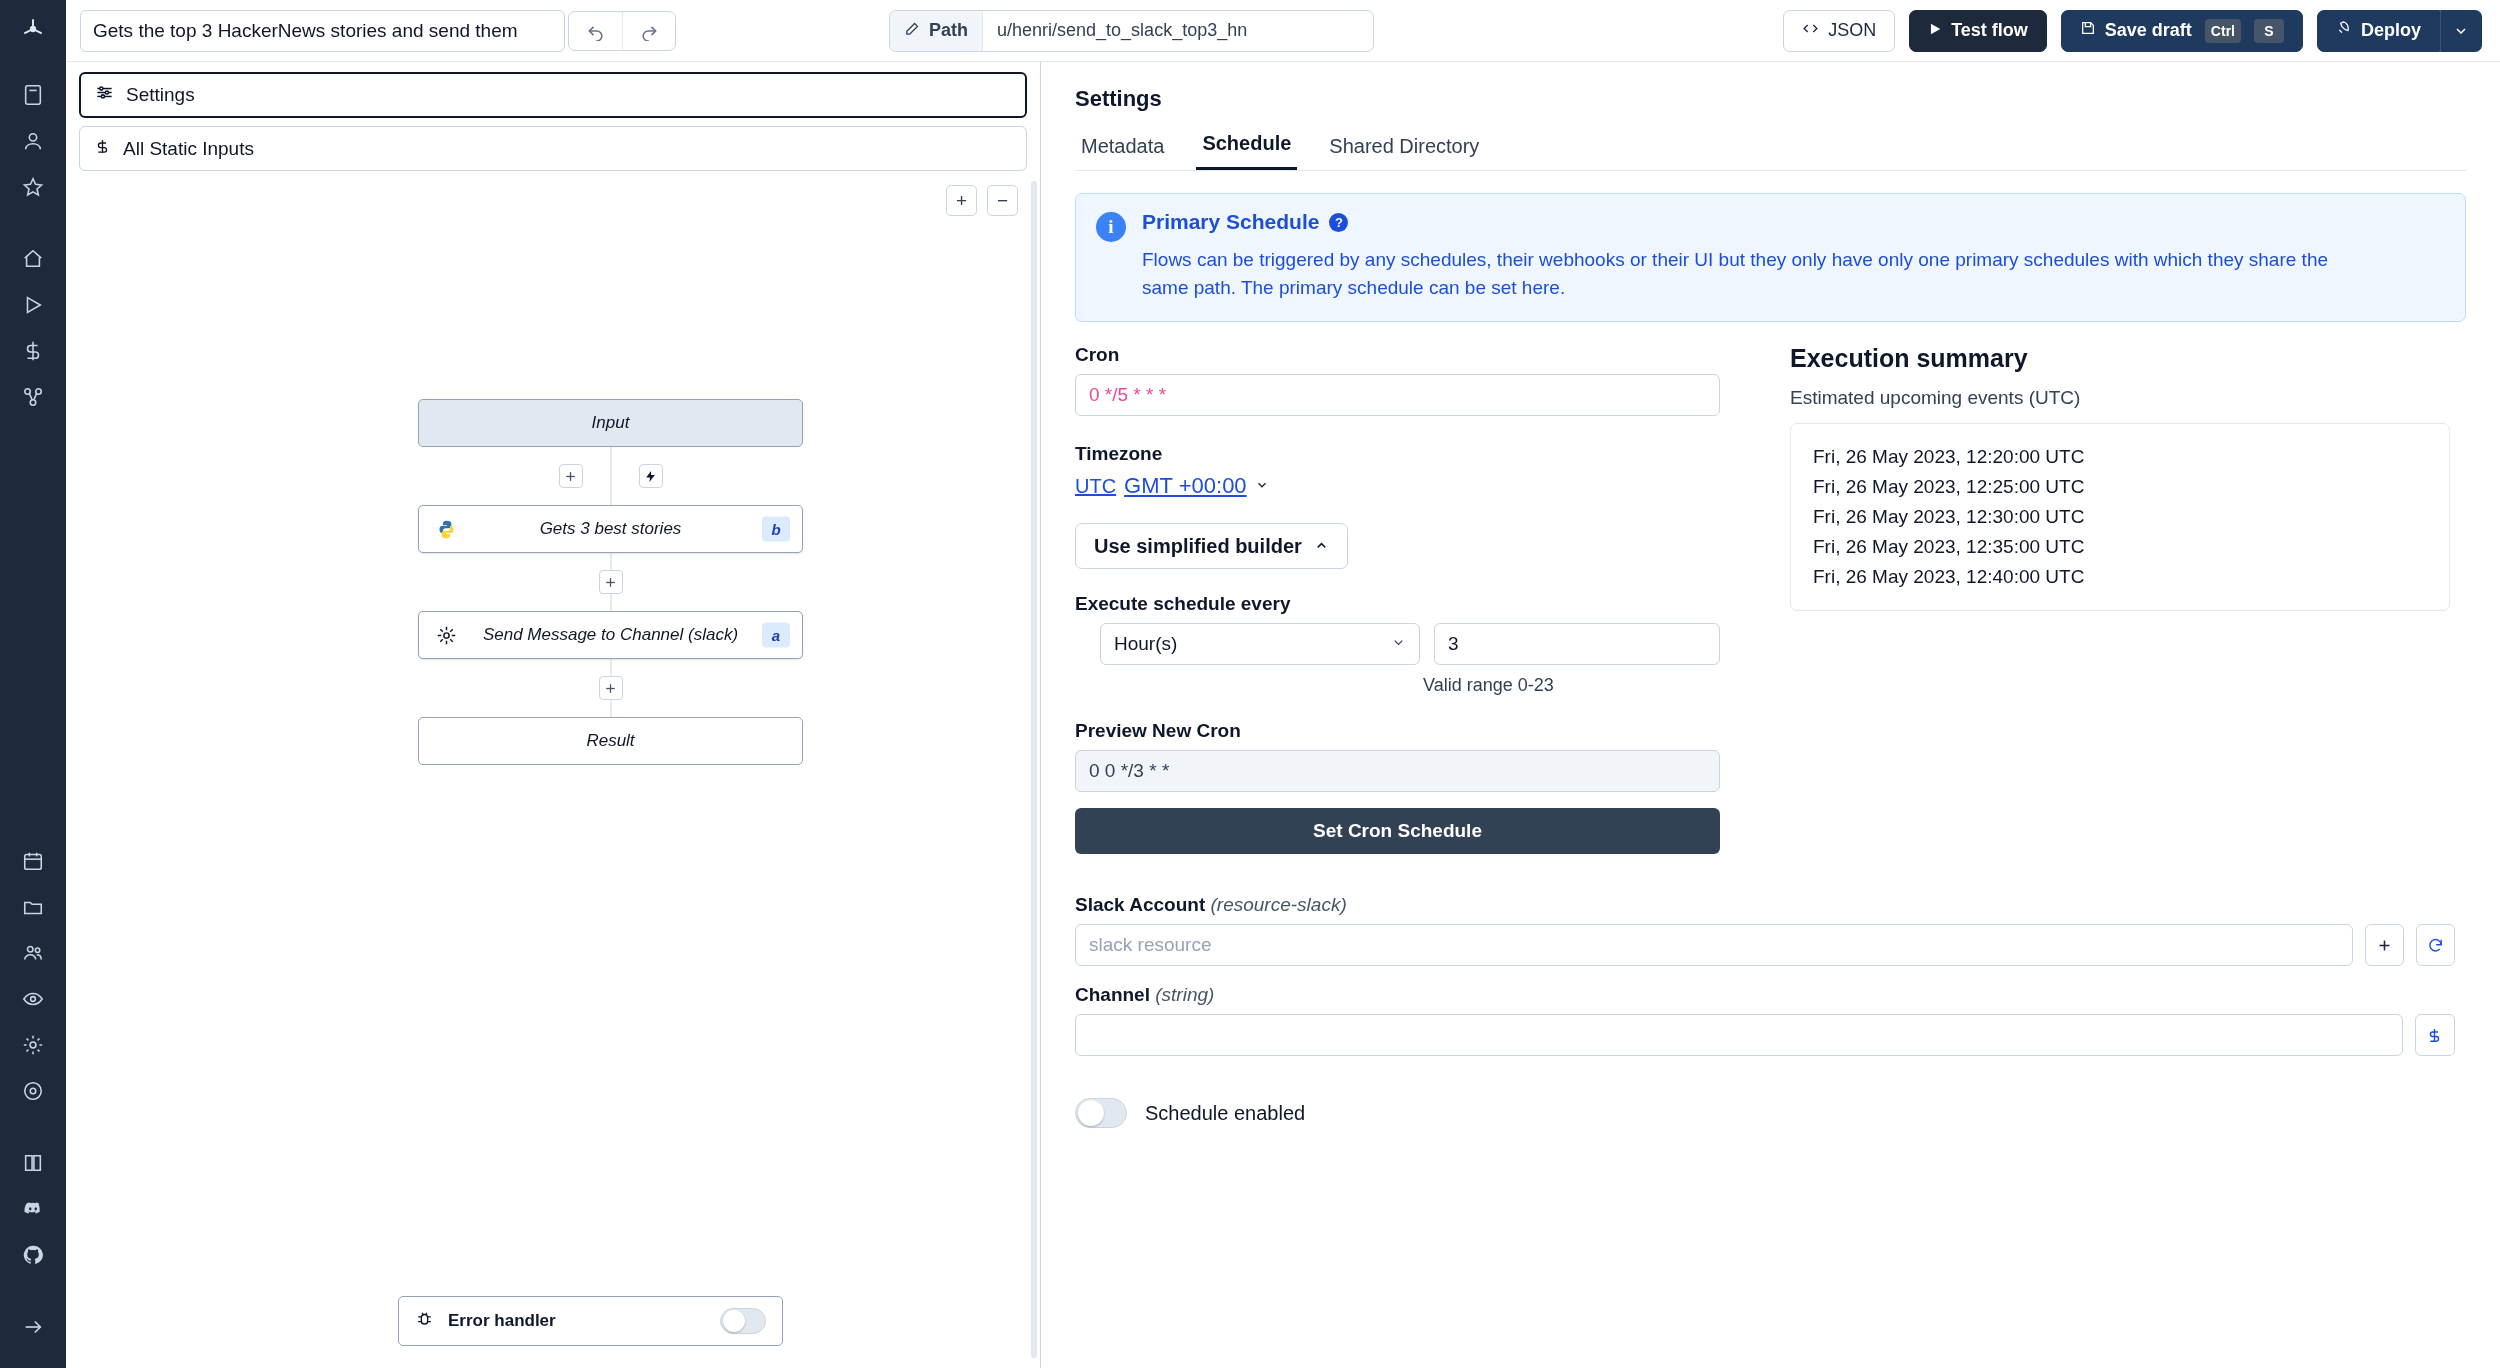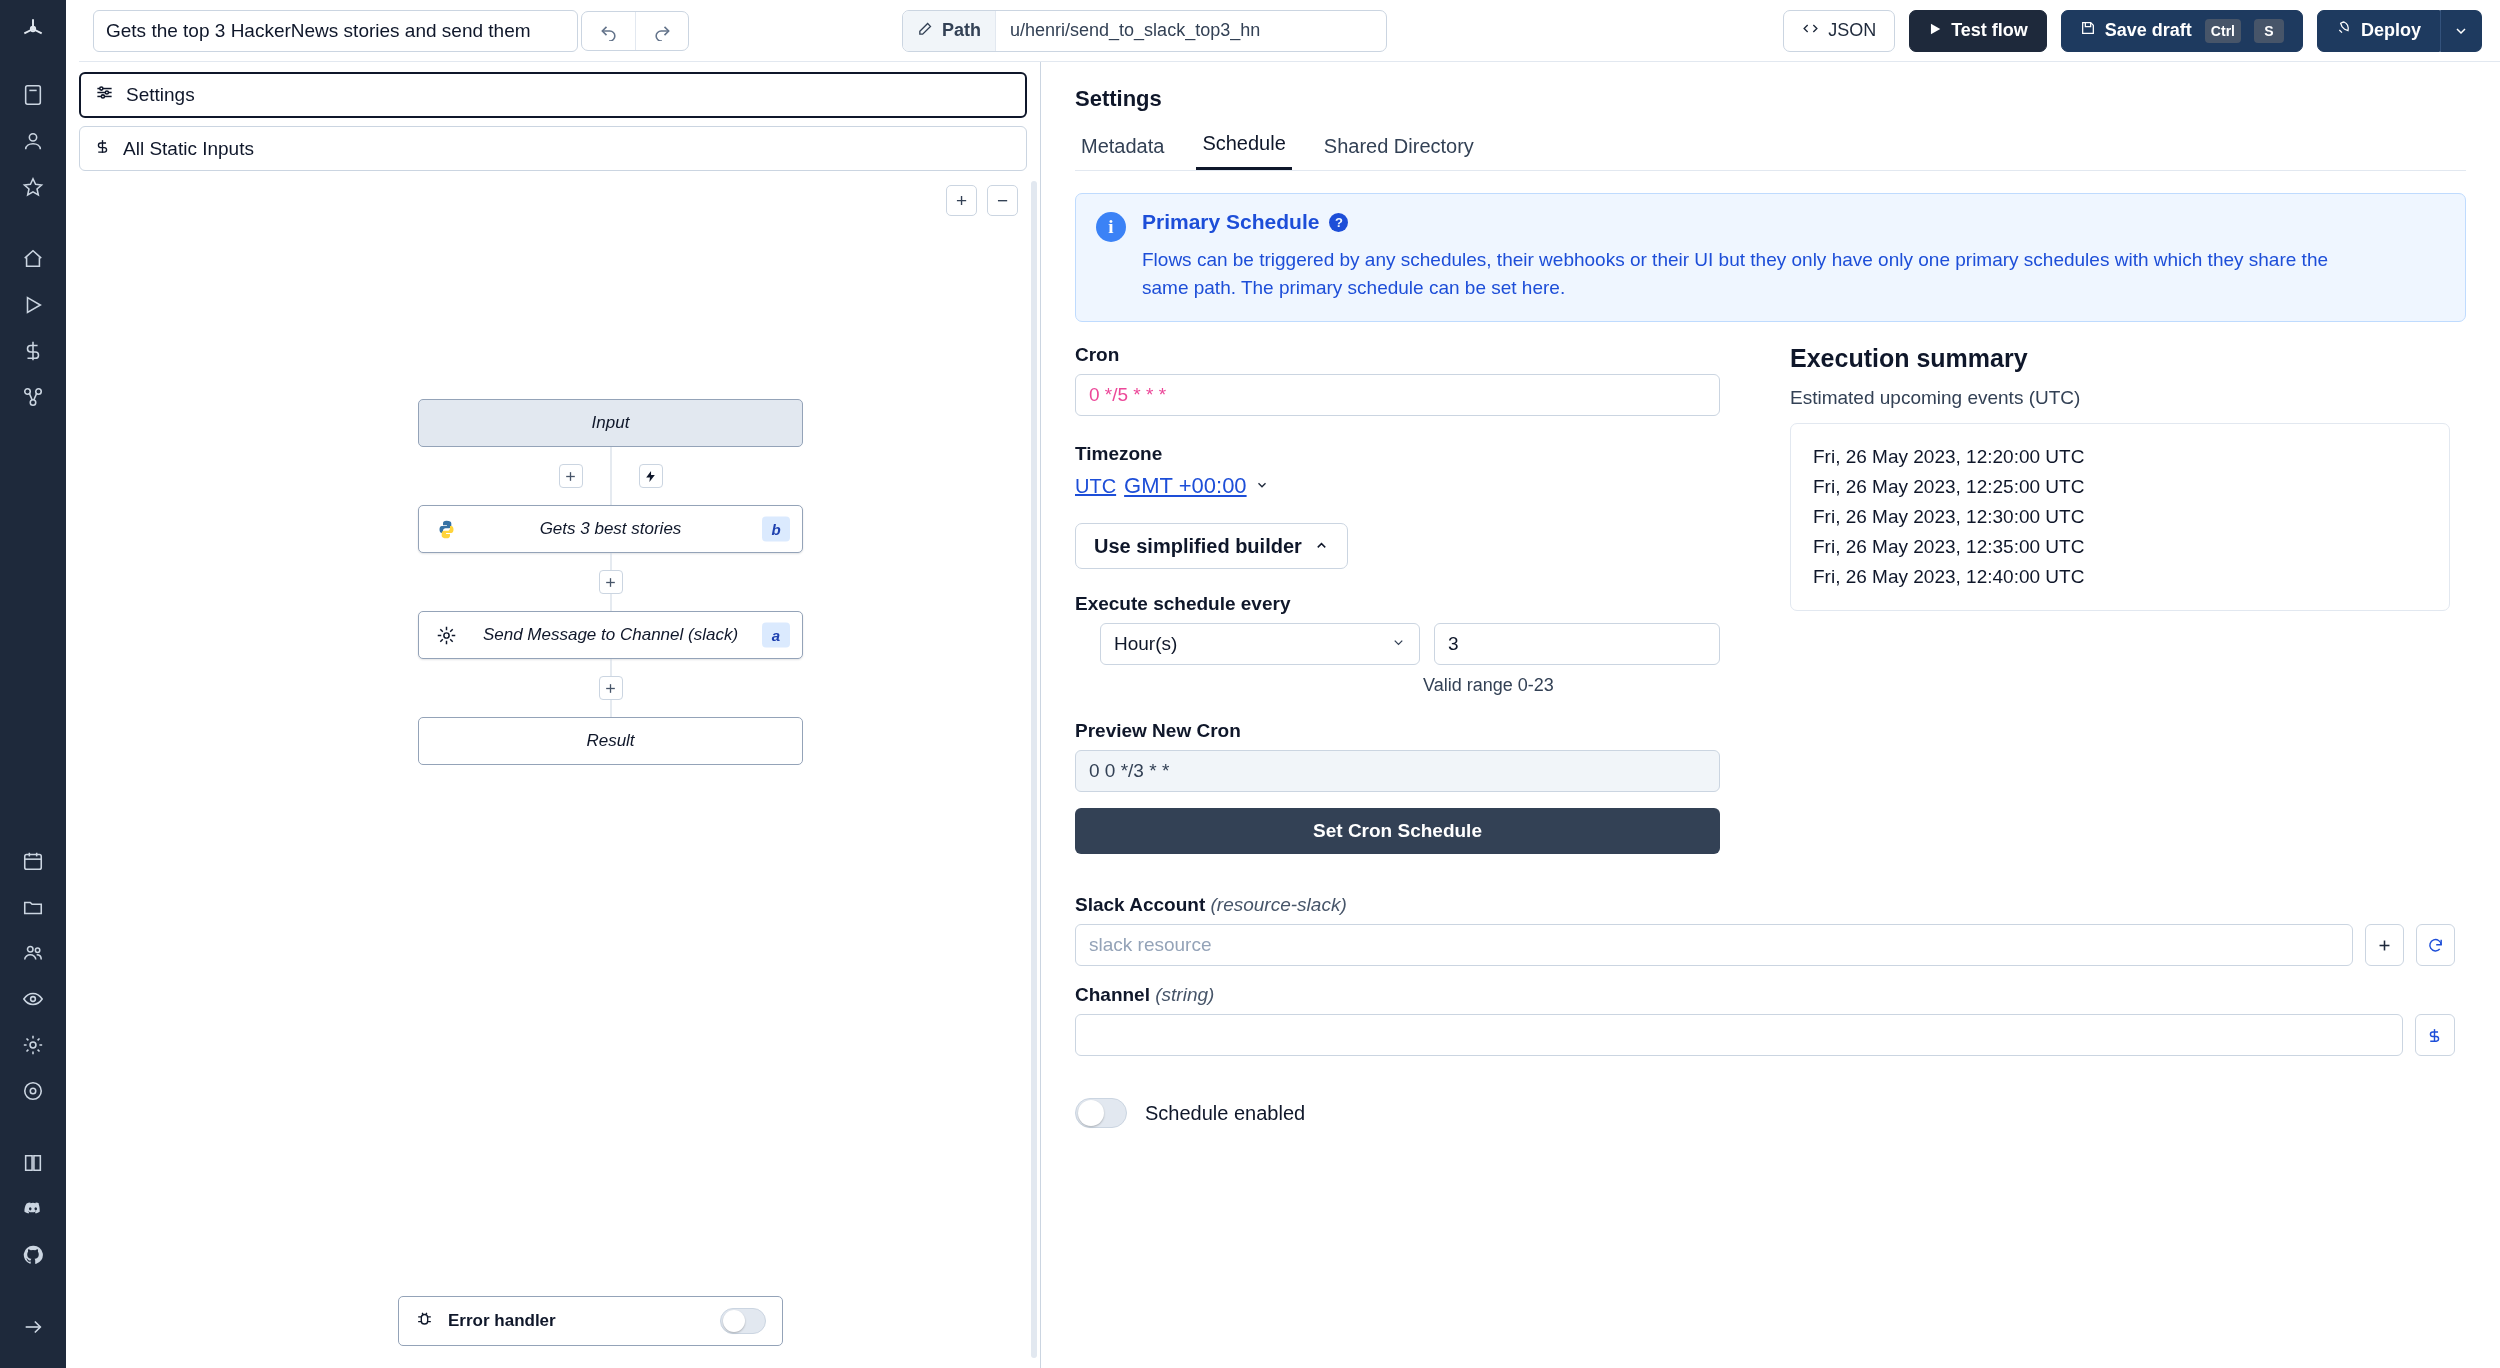--- a/index.html
+++ b/index.html
@@ -48,21 +48,20 @@
 
   
   .topbar {
     height: 62px;
     flex: 0 0 62px;
     background: #ffffff;
     border-bottom: 1px solid #e2e8f0;
     display: flex; align-items: center;
     padding: 0 18px 0 14px;
     gap: 3px;
-    margin-left: 13px;
   }
   .flow-title {
     width: 485px; height: 42px;
     border: 1px solid #cbd5e1;
     border-radius: 6px;
     padding: 0 12px;
     font-size: 19px;
     color: #0f172a;
     display: flex; align-items: center;
     overflow: hidden; white-space: nowrap;
@@ -282,21 +281,21 @@
   .tabs {
     display:flex; align-items:flex-end; gap: 26px;
     border-bottom: 1px solid #e2e8f0;
   }
   .tab {
     font-size: 20px; color:#334155;
     padding: 6px 6px 12px 6px;
     cursor: pointer;
   }
   .tab.active {
-    color: #0f172a; font-weight: 400;
+    color: #0f172a; font-weight: 700;
     border-bottom: 3px solid #0f172a;
   }
   .info-box {
     margin-top: 22px;
     background: #eff6ff;
     border: 1px solid #bfdbfe;
     border-radius: 7px;
     padding: 16px 20px 20px 20px;
     display: flex; gap: 16px;
   }

